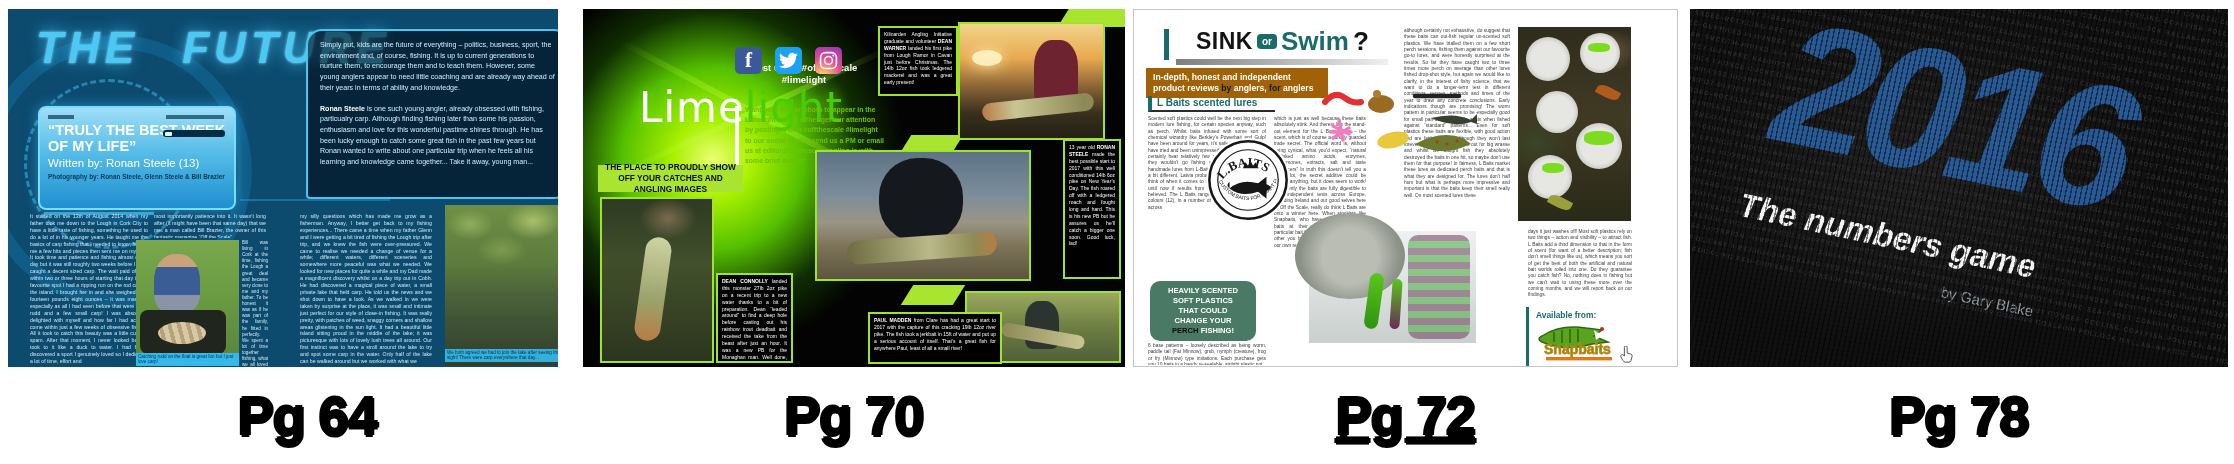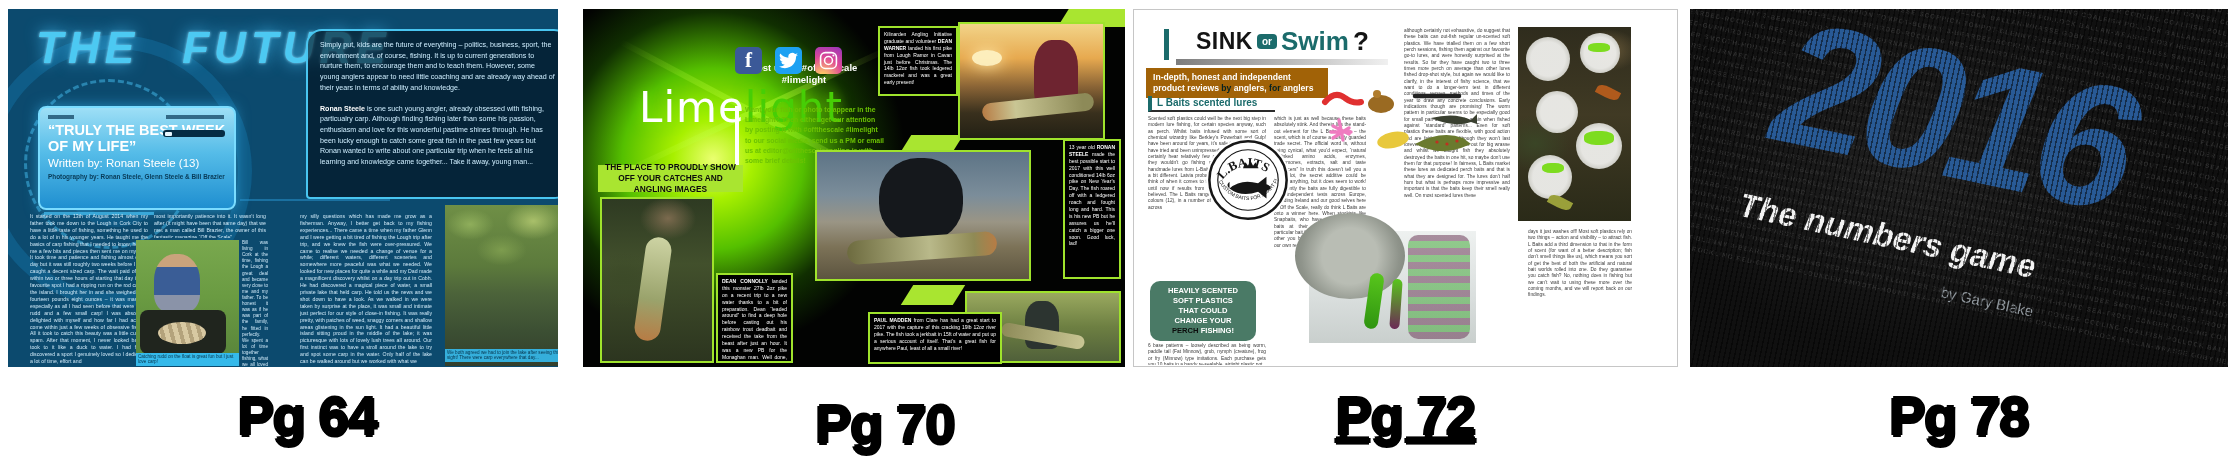--- a/index.html
+++ b/index.html
@@ -266,21 +266,21 @@
   <div class="abs tiny limecap p70-cap2">
     <span>13 year old </span><b>Ronan Steele</b><span> made the best possible start to 2017 with this well conditioned 14lb 6oz pike on New Year’s Day. The fish roared off with a ledgered roach and fought long and hard. This is his new PB but he assures us he’ll catch a bigger one soon. Good luck, lad!</span>
   </div>
   <div class="abs tiny limecap p70-cap3">
     <span>Kilinarden Angling Initiative graduate and volunteer </span><b>Dean Warner</b><span> landed his first pike from Lough Ramor in Cavan just before Christmas. The 14lb 12oz fish took ledgered mackerel and was a great early present!</span>
   </div>
   <div class="abs tiny limecap p70-cap4">
     <b>Paul Madden</b><span> from Clare has had a great start to 2017 with the capture of this cracking 19lb 12oz river pike. The fish took a jerkbait in 15ft of water and put up a serious account of itself. That’s a great fish for anywhere Paul, least of all a small river!</span>
   </div>
 </div>
-<div class="pg-label" style="left:614px;width:542px;margin-top:8px;">Pg 70</div>
+<div class="pg-label" style="left:583px;width:542px;">Pg 70</div>
 
 <div class="page p72">
   <div class="abs p72-hbar"></div>
   <div class="abs p72-header">
     <span class="p72-sink">SINK</span>
     <span class="p72-or">or</span>
     <span class="p72-swim">Swim</span>
     <span class="p72-q">?</span>
   </div>
   <div class="abs p72-hline"></div>
@@ -343,20 +343,35 @@
     <div class="pot" style="left:18px;top:64px;width:42px;height:42px;"></div>
     <div class="pot" style="left:58px;top:96px;width:46px;height:46px;"></div>
     <div class="pot" style="left:10px;top:128px;width:44px;height:44px;"></div>
     <div class="g" style="left:66px;top:104px;width:30px;height:14px;"></div>
     <div class="g" style="left:24px;top:136px;width:22px;height:10px;"></div>
     <div class="g" style="left:70px;top:16px;width:22px;height:9px;"></div>
     <div class="leaf" style="left:78px;top:60px;"></div>
     <div class="leaf" style="left:30px;top:170px;background:#9aa03a;"></div>
   </div>
 
+  <div class="abs p72-avail">
+    <div class="p72-availlbl">Available from:</div>
+    <svg width="96" height="44" viewBox="0 0 96 44">
+      <path d="M6 16 q18-12 44-8 l16 2 -8 6 14 6 -16 2 q-26 8-50-2 q-6-3 0-6z" fill="#5aa31e" stroke="#2e6a10" stroke-width="1.5"></path>
+      <path d="M58 10 l8 6 -6 4" fill="#ffffff"></path>
+      <path d="M62 12 l2 3 -3 1z M68 14 l2 3 -3 1z" fill="#ffffff"></path>
+      <circle cx="66" cy="9" r="2" fill="#d02020"></circle>
+      <path d="M18 12 v10 M26 10 v13 M34 9 v14 M42 9 v13" stroke="#2e6a10" stroke-width="1.6"></path>
+      <text x="8" y="34" font-size="14" font-weight="bold" fill="#4ea718" stroke="#e07818" stroke-width="0.8" font-family="Liberation Sans,sans-serif">Snapbaits</text>
+      <rect x="10" y="37" width="66" height="3.4" fill="#e07818"></rect>
+    </svg>
+    <svg width="15" height="17" viewBox="0 0 20 24" style="position:absolute;right:0px;bottom:4px;">
+      <path d="M7 2 a2 2 0 0 1 4 0 v8 l5 1.4 a3 3 0 0 1 2 3 l-1.6 6 a3 3 0 0 1-3 2.4 h-5 a4 4 0 0 1-3.4-2 L2 15 a2 2 0 0 1 3-2.4 l2 1.4z" fill="#ffffff" stroke="#555" stroke-width="1.4"></path>
+    </svg>
+  </div>
 </div>
 <div class="pg-label" style="left:1133px;width:545px;text-decoration:underline;">Pg 72</div>
 
 <div class="page p78">
   <div class="abs p78-light"></div>
   <div class="abs p78-tex">
       <div>TOPE BLUE-SHARK DAB TURBOT GREY-GURNARD HADDOCK LAUNCE CUCKOO-WRASSE SCORPION TOMPOT-BLENNY 3-BEARDED-ROCKLING RED-GURNARD FLOUNDER SMOOTH-HOUND SEA-TROUT CONGER CODLING COALFISH POLLOCK BALLAN-WRASSE GOBY HERRING BULLHUSS SANDEEL PLAICE THORNBACK-RAY SKATE GOLDSINNY-WRASSE SHORE-ROCKLING TWAITE-SHAD POOR-COD  TOPE BLUE-SHARK DAB TURBOT GREY-GURNARD HADDOCK LAUNCE CUCKOO-WRASSE SCORPION TOMPOT-BLENNY 3-BEARDED-ROCKLING RED-GURNARD FLOUNDER SMOOTH-HOUND SEA-TROUT CONGER CODLING COALFISH POLLOCK BALLAN-WRASSE GOBY HERRING BULLHUSS SANDEEL PLAICE THORNBACK-RAY SKATE GOLDSINNY-WRASSE SHORE-ROCKLING TWAITE-SHAD POOR-COD  TOPE BLUE-SHARK DAB TURBOT GREY-GURNARD HADDOCK LAUNCE CUCKOO-WRASSE SCORPION TOMPOT-BLENNY 3-BEARDED-ROCKLING RED-GURNARD FLOUNDER SMOOTH-HOUND SEA-TROUT CONGER CODLING COALFISH POLLOCK BALLAN-WRASSE GOBY HERRING BULLHUSS SANDEEL PLAICE THORNBACK-RAY SKATE GOLDSINNY-WRASSE SHORE-ROCKLING TWAITE-SHAD POOR-COD  TOPE BLUE-SHARK DAB TURBOT GREY-GURNARD HADDOCK LAUNCE CUCKOO-WRASSE SCORPION TOMPOT-BLENNY 3-BEARDED-ROCKLING RED-GURNARD FLOUNDER SMOOTH-HOUND SEA-TROUT CONGER CODLING COALFISH POLLOCK BALLAN-WRASSE GOBY HERRING BULLHUSS SANDEEL PLAICE THORNBACK-RAY SKATE GOLDSINNY-WRASSE SHORE-ROCKLING TWAITE-SHAD POOR-COD  </div>
       <div>AB TURBOT GREY-GURNARD HADDOCK LAUNCE CUCKOO-WRASSE SCORPION TOMPOT-BLENNY 3-BEARDED-ROCKLING RED-GURNARD FLOUNDER SMOOTH-HOUND SEA-TROUT CONGER CODLING COALFISH POLLOCK BALLAN-WRASSE GOBY HERRING BULLHUSS SANDEEL PLAICE THORNBACK-RAY SKATE GOLDSINNY-WRASSE SHORE-ROCKLING TWAITE-SHAD POOR-COD  TOPE BLUE-SHARK DAB TURBOT GREY-GURNARD HADDOCK LAUNCE CUCKOO-WRASSE SCORPION TOMPOT-BLENNY 3-BEARDED-ROCKLING RED-GURNARD FLOUNDER SMOOTH-HOUND SEA-TROUT CONGER CODLING COALFISH POLLOCK BALLAN-WRASSE GOBY HERRING BULLHUSS SANDEEL PLAICE THORNBACK-RAY SKATE GOLDSINNY-WRASSE SHORE-ROCKLING TWAITE-SHAD POOR-COD  TOPE BLUE-SHARK DAB TURBOT GREY-GURNARD HADDOCK LAUNCE CUCKOO-WRASSE SCORPION TOMPOT-BLENNY 3-BEARDED-ROCKLING RED-GURNARD FLOUNDER SMOOTH-HOUND SEA-TROUT CONGER CODLING COALFISH POLLOCK BALLAN-WRASSE GOBY HERRING BULLHUSS SANDEEL PLAICE THORNBACK-RAY SKATE GOLDSINNY-WRASSE SHORE-ROCKLING TWAITE-SHAD POOR-COD  TOPE BLUE-SHARK DAB TURBOT GREY-GURNARD HADDOCK LAUNCE CUCKOO-WRASSE SCORPION TOMPOT-BLENNY 3-BEARDED-ROCKLING RED-GURNARD FLOUNDER SMOOTH-HOUND SEA-TROUT CONGER CODLING COALFISH POLLOCK BALLAN-WRASSE GOBY HERRING BULLHUSS SANDEEL PLAICE THORNBACK-RAY SKATE GOLDSINNY-WRASSE SHORE-ROCKLING TWAITE-SHAD POOR-COD  </div>
       <div>RNARD HADDOCK LAUNCE CUCKOO-WRASSE SCORPION TOMPOT-BLENNY 3-BEARDED-ROCKLING RED-GURNARD FLOUNDER SMOOTH-HOUND SEA-TROUT CONGER CODLING COALFISH POLLOCK BALLAN-WRASSE GOBY HERRING BULLHUSS SANDEEL PLAICE THORNBACK-RAY SKATE GOLDSINNY-WRASSE SHORE-ROCKLING TWAITE-SHAD POOR-COD  TOPE BLUE-SHARK DAB TURBOT GREY-GURNARD HADDOCK LAUNCE CUCKOO-WRASSE SCORPION TOMPOT-BLENNY 3-BEARDED-ROCKLING RED-GURNARD FLOUNDER SMOOTH-HOUND SEA-TROUT CONGER CODLING COALFISH POLLOCK BALLAN-WRASSE GOBY HERRING BULLHUSS SANDEEL PLAICE THORNBACK-RAY SKATE GOLDSINNY-WRASSE SHORE-ROCKLING TWAITE-SHAD POOR-COD  TOPE BLUE-SHARK DAB TURBOT GREY-GURNARD HADDOCK LAUNCE CUCKOO-WRASSE SCORPION TOMPOT-BLENNY 3-BEARDED-ROCKLING RED-GURNARD FLOUNDER SMOOTH-HOUND SEA-TROUT CONGER CODLING COALFISH POLLOCK BALLAN-WRASSE GOBY HERRING BULLHUSS SANDEEL PLAICE THORNBACK-RAY SKATE GOLDSINNY-WRASSE SHORE-ROCKLING TWAITE-SHAD POOR-COD  TOPE BLUE-SHARK DAB TURBOT GREY-GURNARD HADDOCK LAUNCE CUCKOO-WRASSE SCORPION TOMPOT-BLENNY 3-BEARDED-ROCKLING RED-GURNARD FLOUNDER SMOOTH-HOUND SEA-TROUT CONGER CODLING COALFISH POLLOCK BALLAN-WRASSE GOBY HERRING BULLHUSS SANDEEL PLAICE THORNBACK-RAY SKATE GOLDSINNY-WRASSE SHORE-ROCKLING TWAITE-SHAD POOR-COD  </div>
       <div>NCE CUCKOO-WRASSE SCORPION TOMPOT-BLENNY 3-BEARDED-ROCKLING RED-GURNARD FLOUNDER SMOOTH-HOUND SEA-TROUT CONGER CODLING COALFISH POLLOCK BALLAN-WRASSE GOBY HERRING BULLHUSS SANDEEL PLAICE THORNBACK-RAY SKATE GOLDSINNY-WRASSE SHORE-ROCKLING TWAITE-SHAD POOR-COD  TOPE BLUE-SHARK DAB TURBOT GREY-GURNARD HADDOCK LAUNCE CUCKOO-WRASSE SCORPION TOMPOT-BLENNY 3-BEARDED-ROCKLING RED-GURNARD FLOUNDER SMOOTH-HOUND SEA-TROUT CONGER CODLING COALFISH POLLOCK BALLAN-WRASSE GOBY HERRING BULLHUSS SANDEEL PLAICE THORNBACK-RAY SKATE GOLDSINNY-WRASSE SHORE-ROCKLING TWAITE-SHAD POOR-COD  TOPE BLUE-SHARK DAB TURBOT GREY-GURNARD HADDOCK LAUNCE CUCKOO-WRASSE SCORPION TOMPOT-BLENNY 3-BEARDED-ROCKLING RED-GURNARD FLOUNDER SMOOTH-HOUND SEA-TROUT CONGER CODLING COALFISH POLLOCK BALLAN-WRASSE GOBY HERRING BULLHUSS SANDEEL PLAICE THORNBACK-RAY SKATE GOLDSINNY-WRASSE SHORE-ROCKLING TWAITE-SHAD POOR-COD  TOPE BLUE-SHARK DAB TURBOT GREY-GURNARD HADDOCK LAUNCE CUCKOO-WRASSE SCORPION TOMPOT-BLENNY 3-BEARDED-ROCKLING RED-GURNARD FLOUNDER SMOOTH-HOUND SEA-TROUT CONGER CODLING COALFISH POLLOCK BALLAN-WRASSE GOBY HERRING BULLHUSS SANDEEL PLAICE THORNBACK-RAY SKATE GOLDSINNY-WRASSE SHORE-ROCKLING TWAITE-SHAD POOR-COD  </div>

